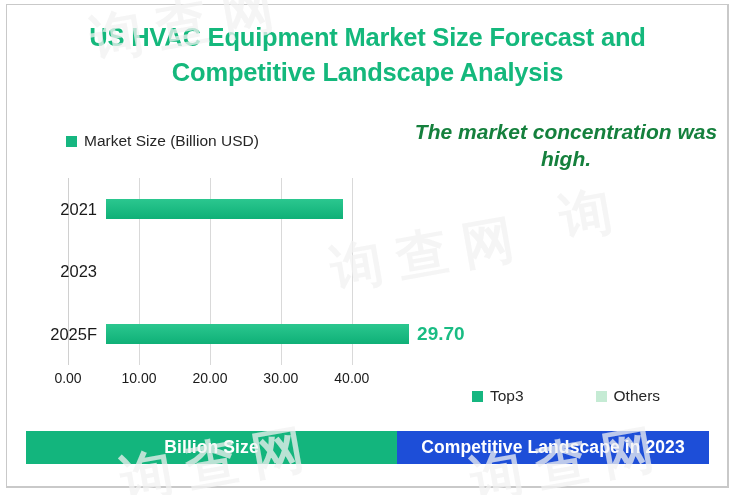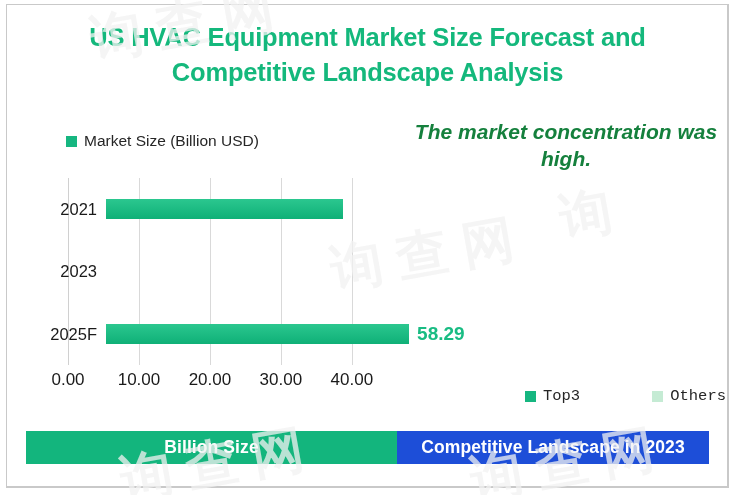--- a/index.html
+++ b/index.html
@@ -143,21 +143,21 @@
     position: absolute;
     left: 58px;
     top: 250px;
     width: 330px;
     height: 24px;
   }
   .xtick {
     position: absolute;
     top: 0;
     transform: translateX(-50%);
-    font-size: 17px;
+    font-size: 14px;
     color: #1a1a1a;
     white-space: nowrap;
   }
 
   
   .pie-panel {
     position: absolute;
     left: 406px;
     top: 112px;
     width: 320px;
@@ -193,23 +193,22 @@
     font-weight: bold;
     white-space: nowrap;
     pointer-events: none;
   }
   .pie-legend {
     position: absolute;
     left: 0;
     top: 275px;
     width: 320px;
     display: flex;
-    justify-content: flex-end;
+    justify-content: center;
     gap: 72px;
-    font-family: Liberation Mono, monospace;
   }
   .pie-legend-item {
     display: flex;
     align-items: center;
     gap: 7px;
   }
   .pie-legend-label {
     font-size: 15.5px;
     color: #262626;
     white-space: nowrap;
@@ -294,21 +293,21 @@
           <div class="row">
             <div class="ycat">2021</div>
             <div class="bar" style="width: 237.032px;"></div>
           </div>
           <div class="row">
             <div class="ycat">2023</div>
           </div>
           <div class="row">
             <div class="ycat">2025F</div>
             <div class="bar" style="width: 303.103px;">
-              <span class="bar-value">58.29</span>
+              <span class="bar-value">29.70</span>
             </div>
           </div>
         </div>
     </div>
 
     <div class="xticks" id="xticks">
         <span class="xtick" style="left: 0px;">0.00</span>
         <span class="xtick" style="left: 70.9677px;">10.00</span>
         <span class="xtick" style="left: 141.935px;">20.00</span>
         <span class="xtick" style="left: 212.903px;">30.00</span>

